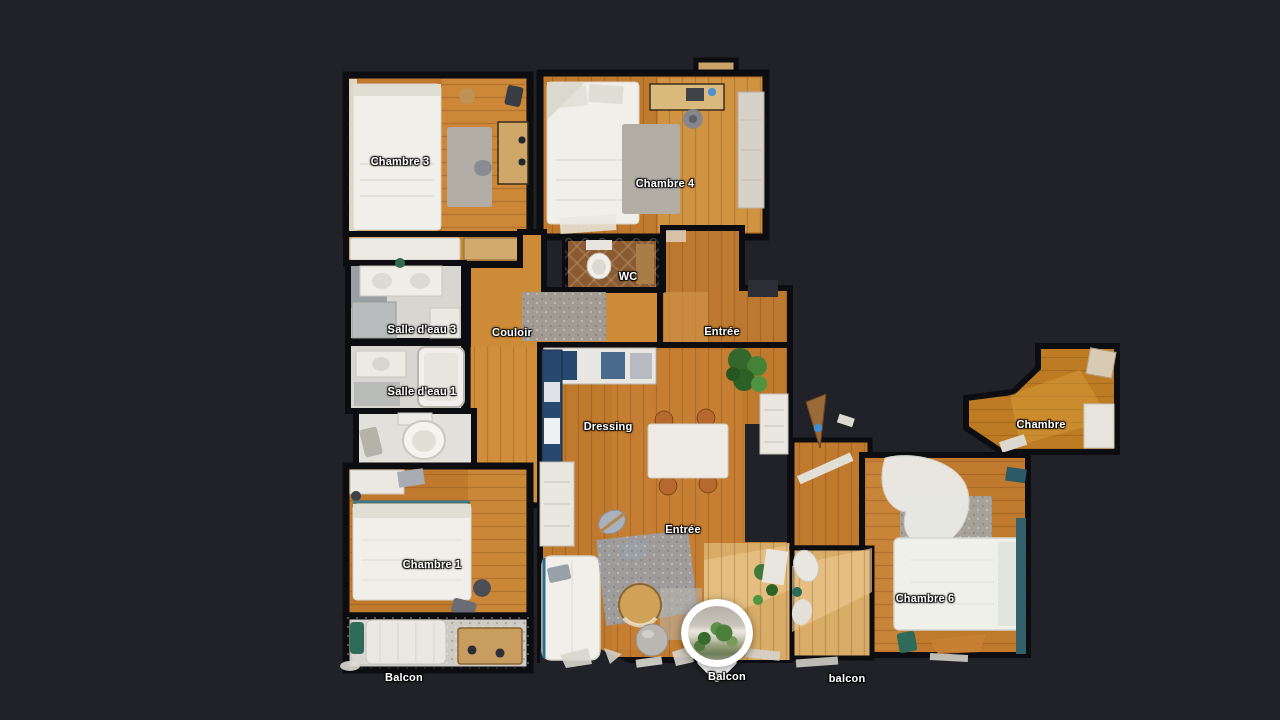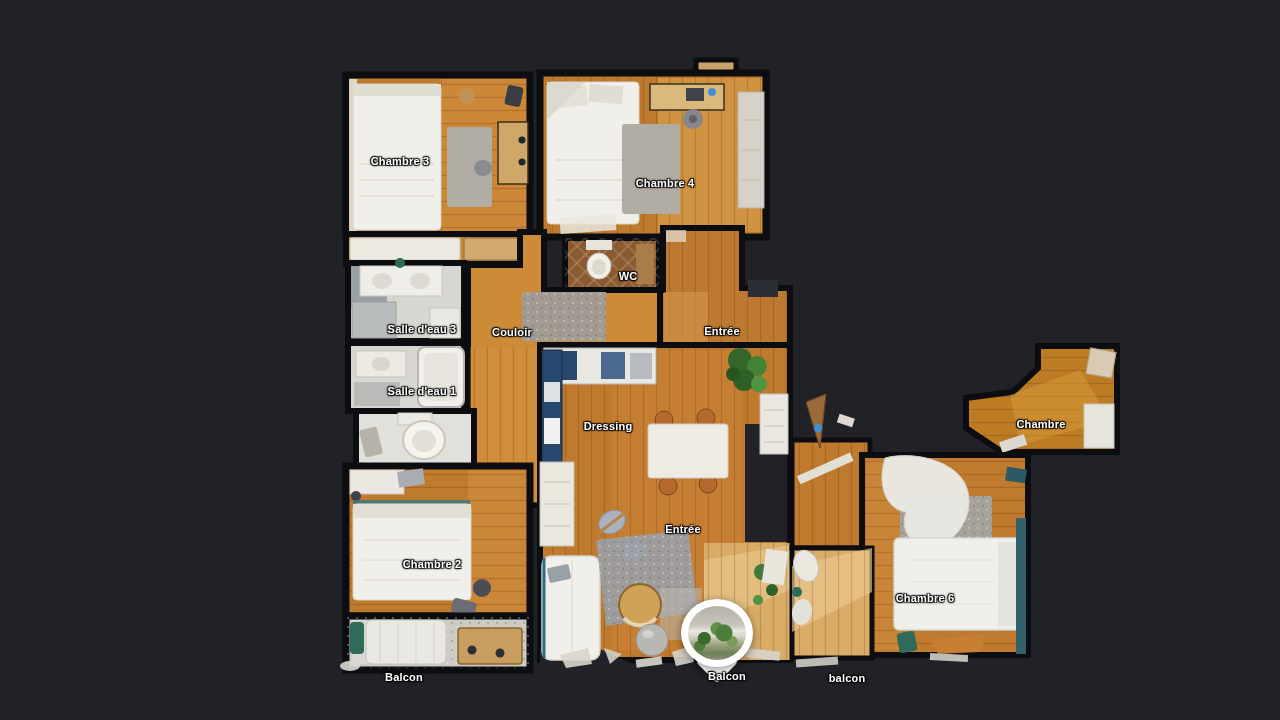--- a/index.html
+++ b/index.html
@@ -311,21 +311,21 @@
 <div class="labels">
   <span class="room-label" style="left:400px;top:145px">Chambre 3</span>
   <span class="room-label" style="left:665px;top:167px">Chambre 4</span>
   <span class="room-label" style="left:628px;top:260px">WC</span>
   <span class="room-label" style="left:422px;top:313px">Salle d'eau 3</span>
   <span class="room-label" style="left:512px;top:316px">Couloir</span>
   <span class="room-label" style="left:722px;top:315px">Entrée</span>
   <span class="room-label" style="left:422px;top:375px">Salle d'eau 1</span>
   <span class="room-label" style="left:608px;top:410px">Dressing</span>
   <span class="room-label" style="left:1041px;top:408px">Chambre</span>
-  <span class="room-label" style="left:432px;top:548px">Chambre 2</span>
+  <span class="room-label" style="left:432px;top:548px">Chambre 1</span>
   <span class="room-label" style="left:683px;top:513px">Entrée</span>
   <span class="room-label" style="left:925px;top:582px">Chambre 6</span>
   <span class="room-label" style="left:404px;top:661px">Balcon</span>
   <span class="room-label" style="left:727px;top:660px">Balcon</span>
   <span class="room-label" style="left:847px;top:662px">balcon</span>
 </div>
 
 <div class="marker" style="left:717px;top:633px">
   <div class="marker-tail"></div>
   <div class="marker-ring"></div>

